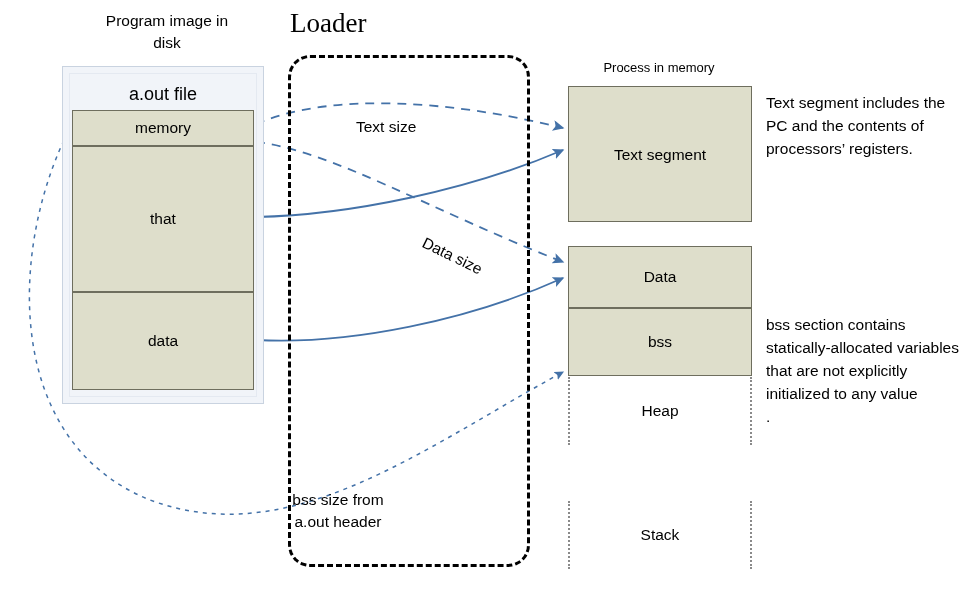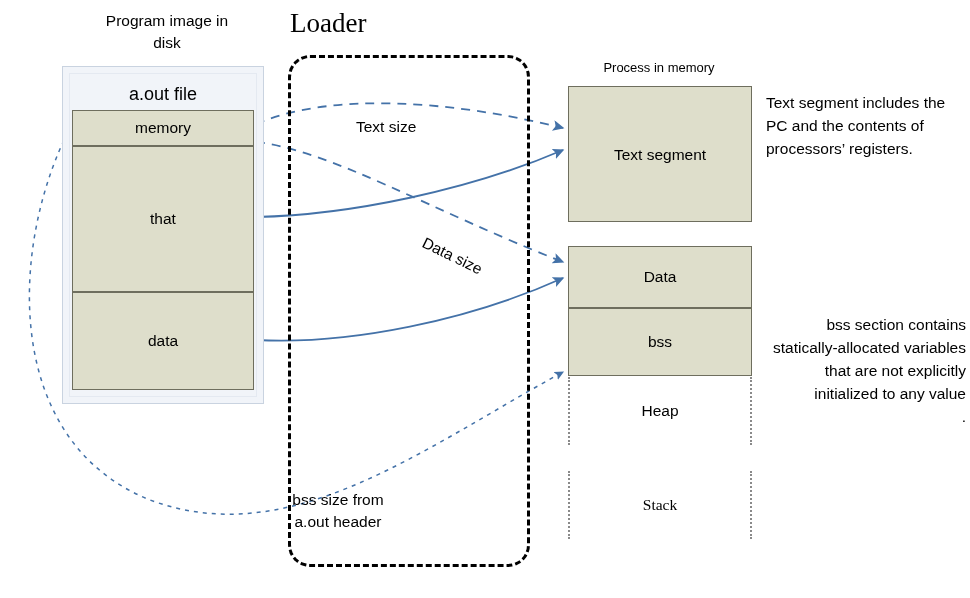--- a/index.html
+++ b/index.html
@@ -120,31 +120,30 @@
     border-left: 2px dotted #8a8a8a;
     border-right: 2px dotted #8a8a8a;
     display: flex;
     align-items: center;
     justify-content: center;
     font-size: 15.5px;
     color: #000;
     background: transparent;
   }
   #mem-heap  { left: 568px; top: 377px; width: 184px; height: 68px; }
-  #mem-stack { left: 568px; top: 471px; width: 184px; height: 68px; font-family: Liberation Serif, serif; }
+  #mem-stack { left: 568px; top: 501px; width: 184px; height: 68px; }
 
   
   #note-text {
     left: 766px; top: 91px; width: 200px;
     line-height: 23px;
   }
   #note-bss {
     left: 766px; top: 313px; width: 200px;
     line-height: 23px;
-    text-align: right;
   }
 
   svg#wires {
     position: absolute;
     left: 0; top: 0;
     width: 970px; height: 598px;
     pointer-events: none;
   }
 </style>
 </head>

